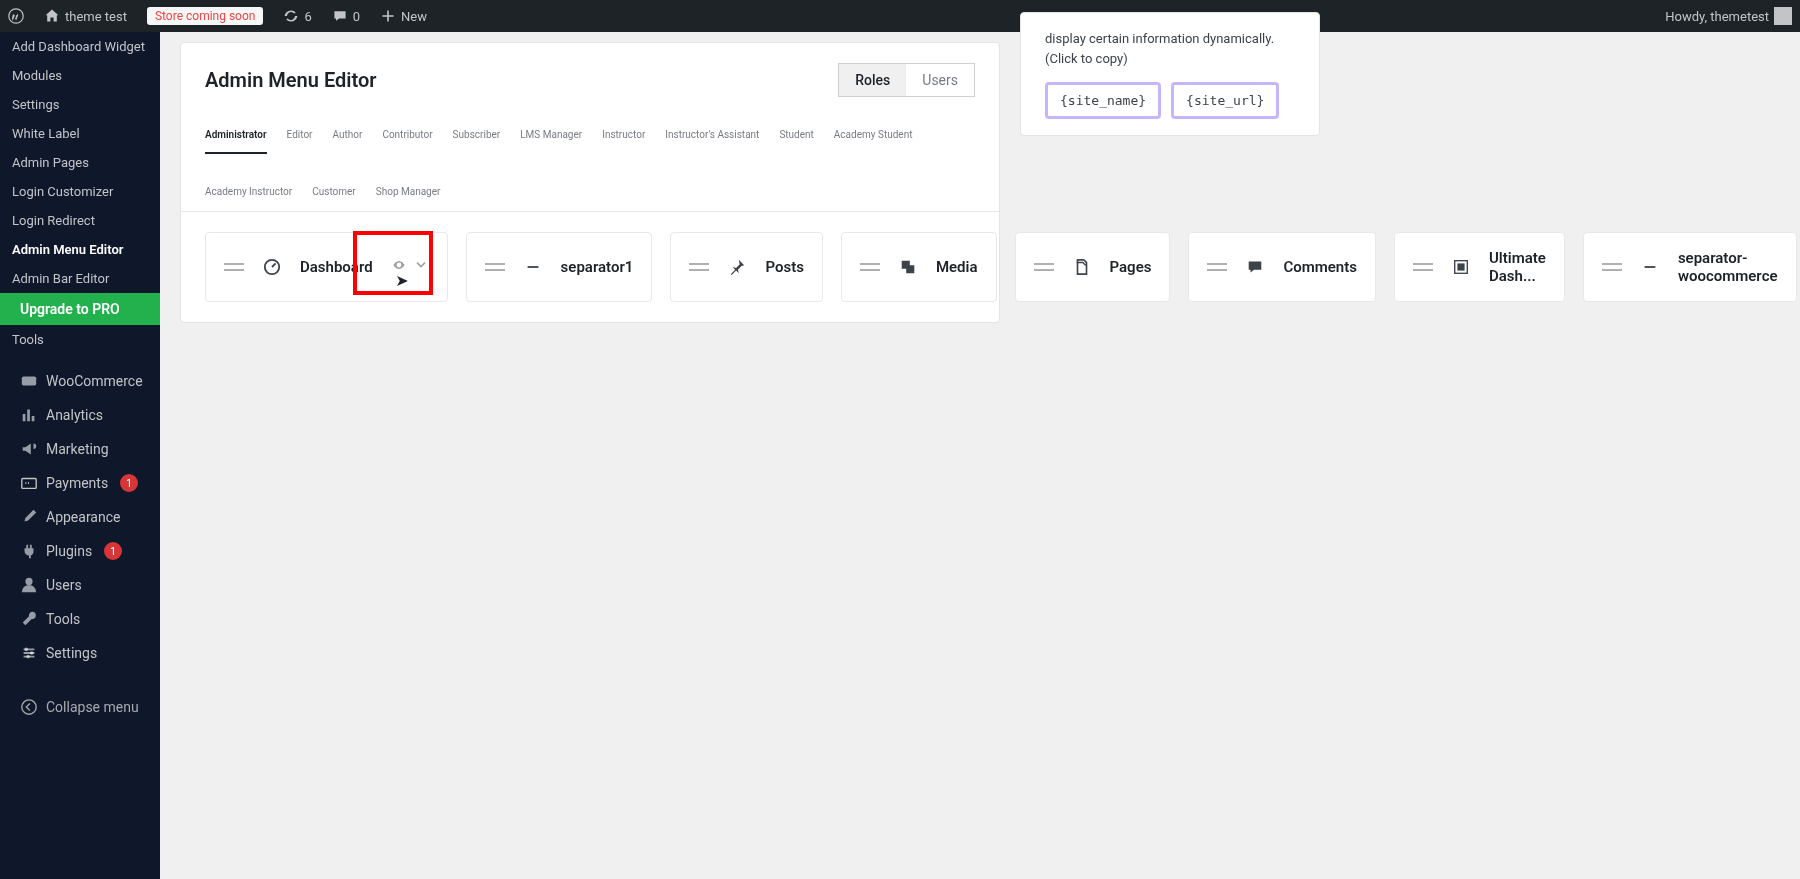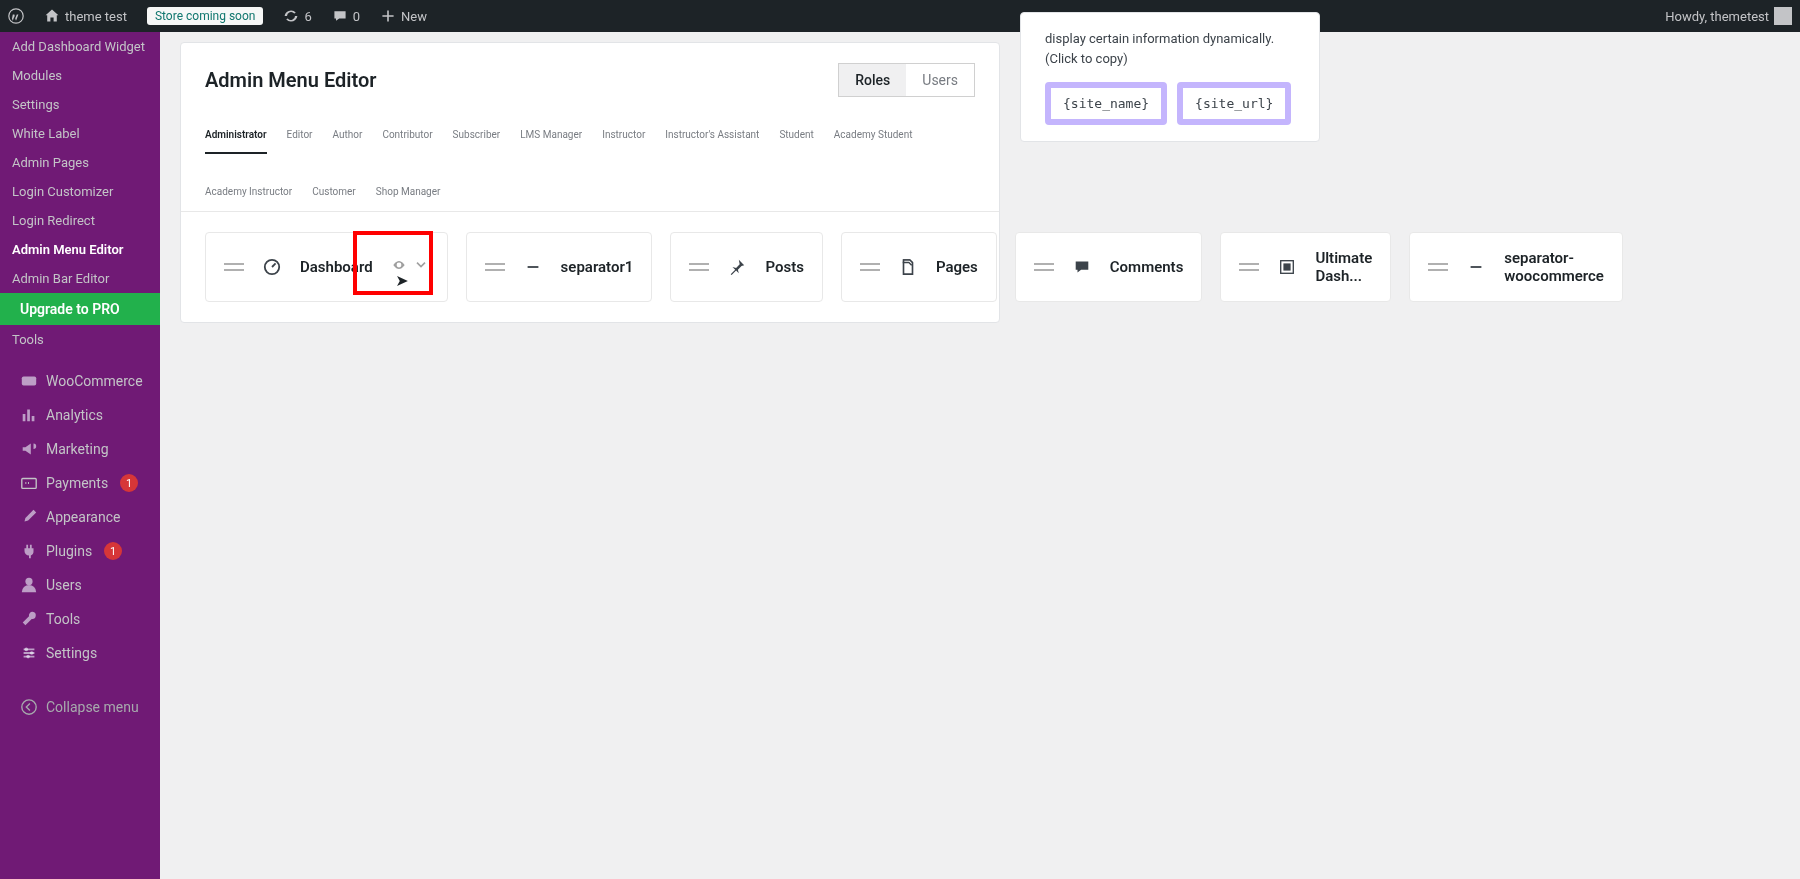--- a/index.html
+++ b/index.html
@@ -2,27 +2,27 @@
 <html><head>
 <meta charset="utf-8">
 <style>
 * { margin: 0; padding: 0; box-sizing: border-box; font-family: -apple-system, BlinkMacSystemFont, "Segoe UI", Roboto, sans-serif; }
 body { background: #f0f0f1; color: #1d2327; }
 
 
 .admin-bar { background: #1d2327; color: #c3c4c7; height: 32px; display: flex; align-items: center; justify-content: space-between; padding: 0 8px; font-size: 13px; }
 .admin-bar-left, .admin-bar-right { display: flex; align-items: center; gap: 20px; }
 .admin-bar .ab-item { display: flex; align-items: center; gap: 5px; color: #c3c4c7; cursor: pointer; }
-.admin-bar .pill { background: #f6f7f7; color: #0f766e; padding: 2px 8px; border-radius: 3px; font-size: 12px; }
+.admin-bar .pill { background: #f6f7f7; color: #ef4444; padding: 2px 8px; border-radius: 3px; font-size: 12px; }
 .admin-bar svg { width: 16px; height: 16px; fill: #c3c4c7; }
 .avatar-sq { width: 18px; height: 18px; background: #c3c4c7; }
 
 
 .wrap { display: flex; }
-.sidebar { width: 160px; background: #701a75; color: #c3c4c7; min-height: calc(100vh - 32px); font-size: 14px; padding-bottom: 40px; }
+.sidebar { width: 160px; background: #0f172a; color: #c3c4c7; min-height: calc(100vh - 32px); font-size: 14px; padding-bottom: 40px; }
 .sidebar-item { padding: 8px 20px; cursor: pointer; display: flex; align-items: center; gap: 8px; }
 .sidebar-item.sub { padding: 7px 12px; font-size: 13px; color: #c3c4c7; }
 .sidebar-item.sub.active { font-weight: 600; color: #fff; }
 .sidebar-item.upgrade { background: #22b14c; color: #fff; font-weight: 600; }
 .sidebar-item.top { font-size: 14px; }
 .sidebar-item .badge { background: #d63638; color: #fff; font-size: 11px; width: 18px; height: 18px; border-radius: 50%; display: inline-flex; align-items: center; justify-content: center; margin-left: 4px; }
 .sidebar-item svg { width: 18px; height: 18px; fill: rgba(240,246,252,.6); flex-shrink: 0; }
 .sidebar-item.collapse { color: #a7aaad; margin-top: 20px; }
 
 .content { flex: 1; padding: 0 20px 40px 20px; display: flex; gap: 20px; align-items: flex-start; }
@@ -45,21 +45,21 @@
 .menu-icon svg { width: 18px; height: 18px; fill: currentColor; }
 .menu-label { font-size: 15px; font-weight: 600; color: #1d2327; flex: 1; }
 .row-actions { display: flex; gap: 6px; align-items: center; color: #a0a0a0; }
 .row-actions svg { width: 16px; height: 16px; fill: currentColor; }
 .highlight-box { position: absolute; border: 4px solid #ff0000; right: 14px; top: -2px; width: 80px; height: 64px; pointer-events: none; }
 .cursor-ptr { position: absolute; right: 38px; top: 38px; font-size: 16px; }
 
 .side-panel { width: 300px; background: #fff; border: 1px solid #e2e4e7; border-radius: 4px; padding: 16px 24px; margin-top: -20px; font-size: 13px; color: #3c434a; }
 .side-panel .desc { margin-bottom: 14px; line-height: 1.5; }
 .code-buttons { display: flex; gap: 10px; flex-wrap: wrap; }
-.code-btn { border: 6px solid #c4b5fd; border-radius: 4px; padding: 8px 12px; font-family: monospace; font-size: 13px; cursor: pointer; background: #fff; }
+.code-btn { border: 3px solid #c4b5fd; border-radius: 4px; padding: 8px 12px; font-family: monospace; font-size: 13px; cursor: pointer; background: #fff; }
 </style>
 </head>
 <body>
 
 <div class="admin-bar">
   <div class="admin-bar-left">
     <span class="ab-item">
         <svg viewBox="0 0 20 20">
           <circle cx="10" cy="10" r="9" fill="none" stroke="#c3c4c7" stroke-width="1.5"></circle>
           <path d="M3 8l3 8 2-6 2 6 3-8h-2l-2 5-1-5h-2l-1 5-2-5z"></path>
@@ -260,20 +260,32 @@
             </span>
             <span class="menu-label">Posts</span>
           </div>
           <div class="menu-row">
             <span class="drag-handle"><svg viewBox="0 0 20 12">
                 <rect y="2" width="20" height="2"></rect>
                 <rect y="8" width="20" height="2"></rect>
               </svg></span>
             <span class="menu-icon">
               <svg viewBox="0 0 20 20">
+                <path d="M3 3h9v9H3zm5 5h9v9H8z"></path>
+              </svg>
+            </span>
+            <span class="menu-label">Media</span>
+          </div>
+          <div class="menu-row">
+            <span class="drag-handle"><svg viewBox="0 0 20 12">
+                <rect y="2" width="20" height="2"></rect>
+                <rect y="8" width="20" height="2"></rect>
+              </svg></span>
+            <span class="menu-icon">
+              <svg viewBox="0 0 20 20">
                 <path d="M5 2h7l3 3v13H5z" fill="none" stroke="currentColor" stroke-width="1.5"></path>
                 <path d="M5 2h7l3 3v13H5zM4 5h7l3 3" fill="none" stroke="currentColor" stroke-width="1.5"></path>
               </svg>
             </span>
             <span class="menu-label">Pages</span>
           </div>
           <div class="menu-row">
             <span class="drag-handle"><svg viewBox="0 0 20 12">
                 <rect y="2" width="20" height="2"></rect>
                 <rect y="8" width="20" height="2"></rect>

